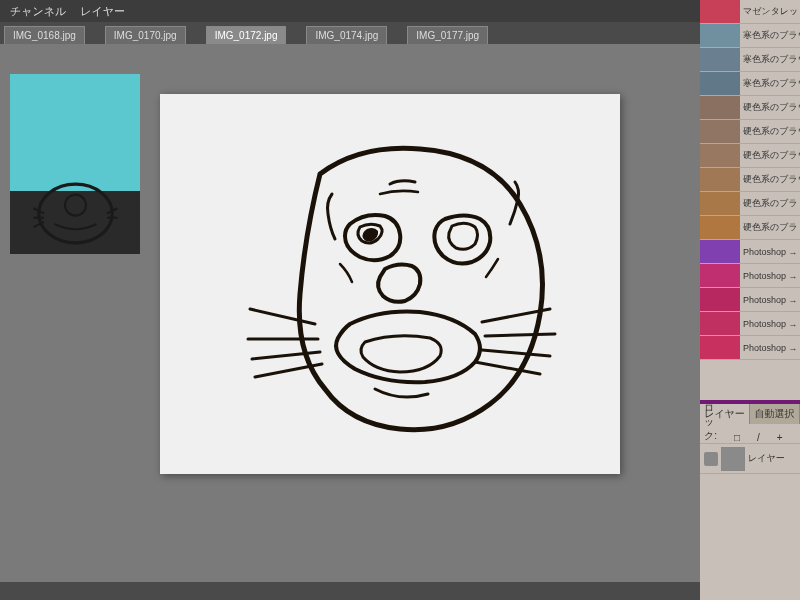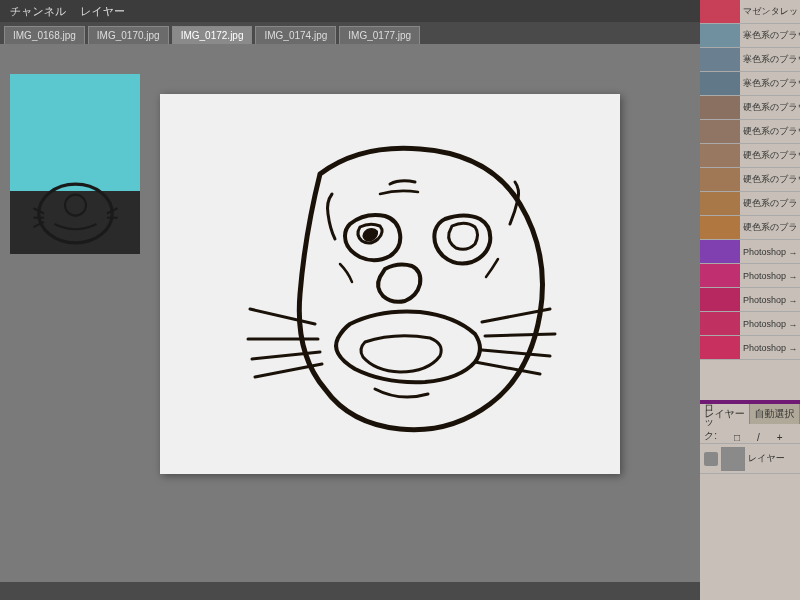--- a/index.html
+++ b/index.html
@@ -45,21 +45,21 @@
       height: 18px;
       background: #6b6b6b;
       border: 1px solid #888;
       border-bottom: none;
       padding: 0 8px;
       display: flex;
       align-items: center;
       color: #ddd;
       font-size: 10px;
       cursor: pointer;
-      margin-right: 3px;
+      margin-right: 20px;
     }
     .tab.active {
       background: #8a8a8a;
       color: #fff;
     }
 
     
     #main-area {
       position: absolute;
       top: 44px; left: 0;

